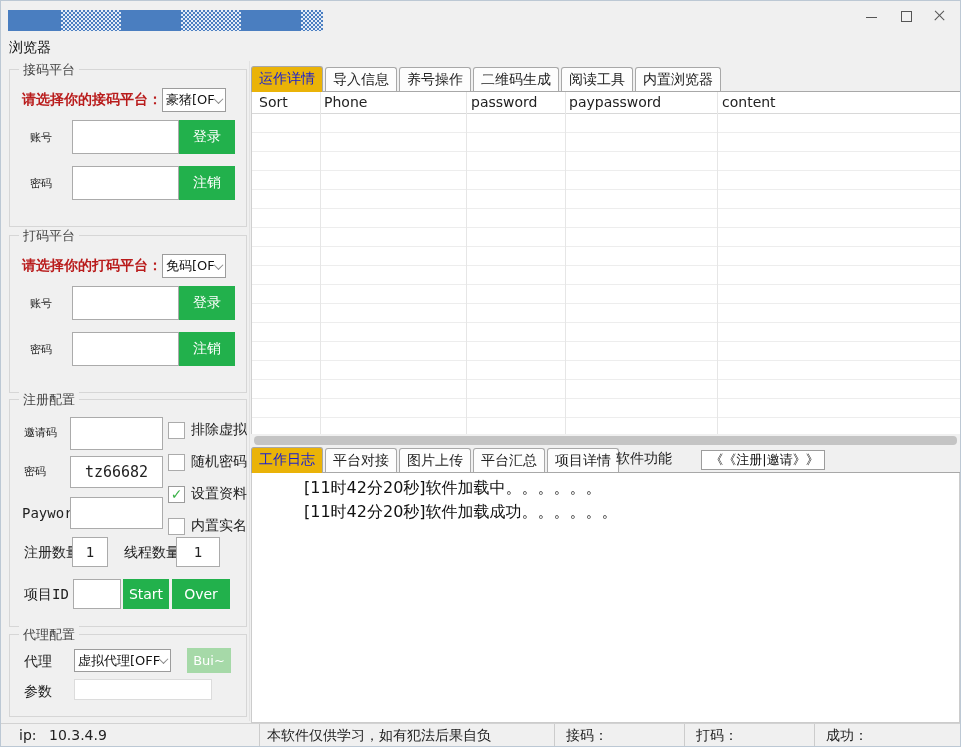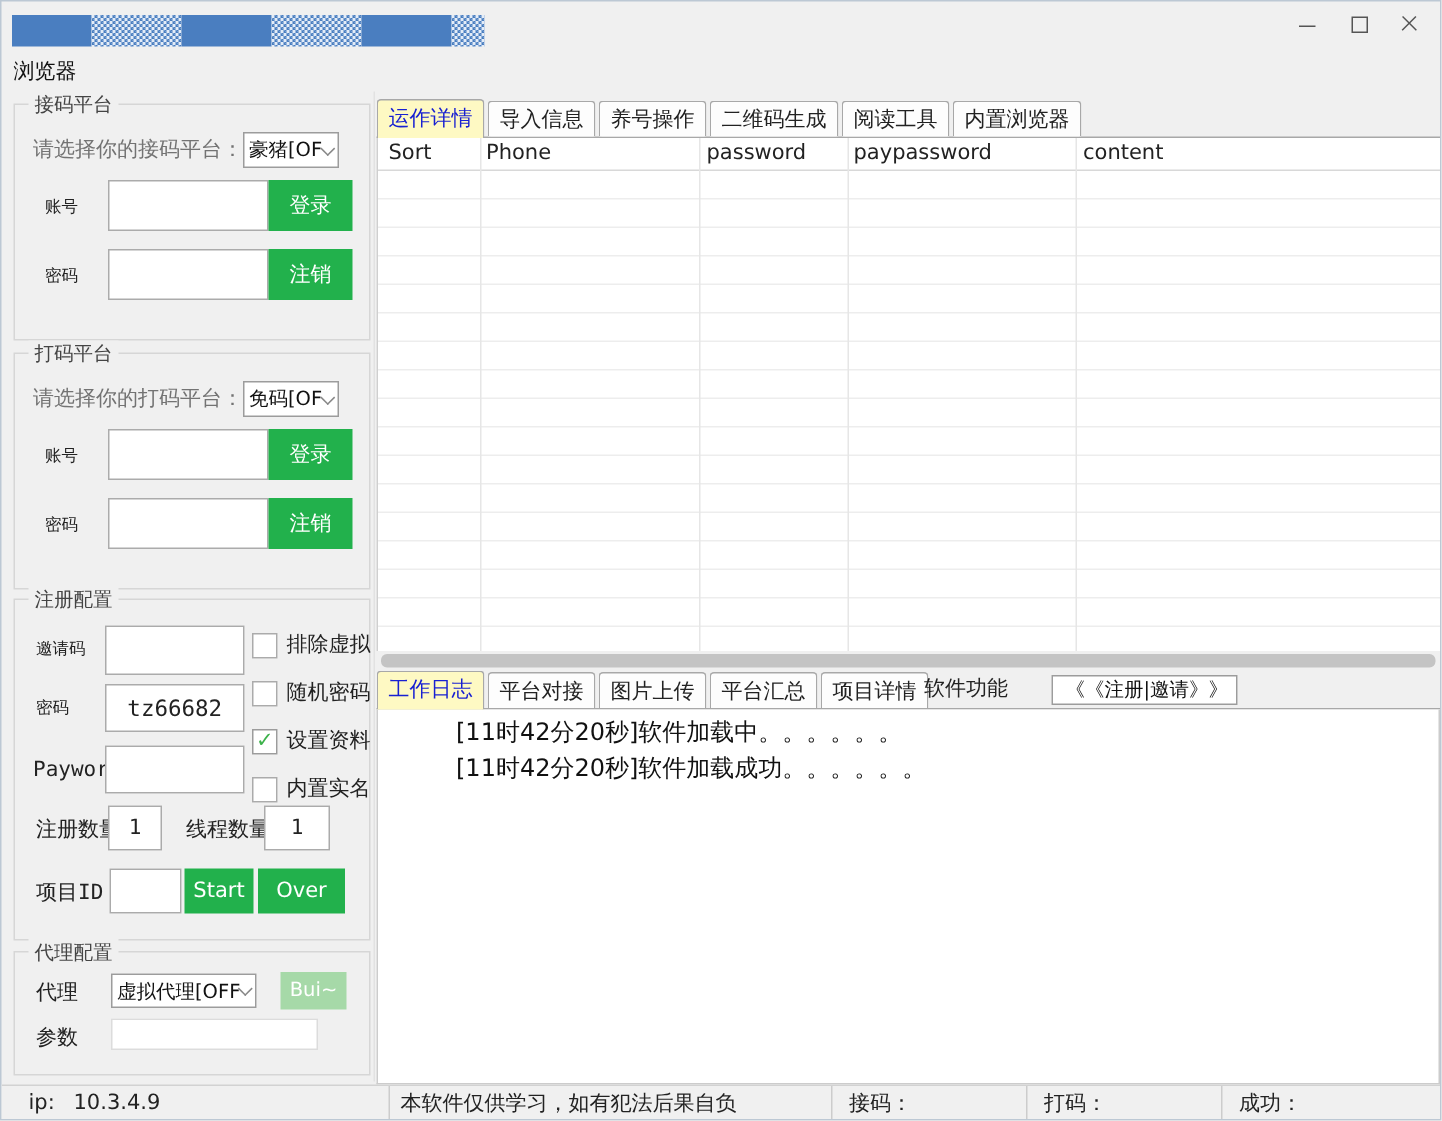--- a/index.html
+++ b/index.html
@@ -28,21 +28,21 @@
   .browser-label { position:absolute; left:8px; top:38px; font-size:14px; color:#111; }
 
   
   .group { position:absolute; left:8px; width:238px; border:1px solid #d6d6d6; background:#f0f0f0; }
   .gtitle { position:absolute; left:9px; top:-9px; background:#f0f0f0; padding:0 4px; font-size:13px; color:#444; }
   .g1 { top:68px; height:158px; }
   .g2 { top:234px; height:158px; }
   .g3 { top:398px; height:228px; }
   .g4 { top:633px; height:83px; }
 
-  .plabel { position:absolute; font-size:14px; font-weight:normal; color:#737373; }
+  .plabel { position:absolute; font-size:14px; font-weight:bold; color:#b91c1c; }
   .flabel { position:absolute; font-size:11px; color:#222; }
   .mono { font-family:"DejaVu Sans Mono","Liberation Mono",monospace; }
 
   .inp { position:absolute; background:#fff; border:1px solid #ababab; font-size:14px; padding:0 4px; outline:none; color:#222; }
   .inp.light { border-color:#dcdcdc; }
 
   .btn-green { position:absolute; background:#22b14c; color:#fff; border:none; font-size:14px; cursor:pointer; }
   .btn-pale { position:absolute; background:#a6d9a8; color:#fff; border:none; font-size:13px; cursor:default; }
 
   .select { position:absolute; background:#fff; border:1px solid #9c9c9c; display:flex; align-items:center; font-size:13px; color:#111; padding-left:3px; cursor:default; overflow:hidden; white-space:nowrap; }
@@ -51,21 +51,21 @@
   .cbrow { position:absolute; display:flex; align-items:center; }
   .cbbox { width:17px; height:17px; background:#fff; border:1px solid #ababab; font-size:14px; line-height:15px; text-align:center; color:#3cb24a; font-weight:bold; }
   .cbbox.on { border-color:#9c9c9c; }
   .cblabel { font-size:14px; color:#222; margin-left:6px; white-space:nowrap; }
 
   
   .tabbar { position:absolute; display:flex; align-items:flex-end; border-bottom:1px solid #a8a8a8; }
   .toptabs { left:250px; top:68px; width:711px; height:23px; }
   .lowtabs { left:250px; top:448px; width:711px; height:24px; }
   .tab { flex:none; background:#fdfdfd; border:1px solid #a8a8a8; border-bottom:none; border-radius:3px 3px 0 0; padding:3px 7px 2px; margin-right:2px; font-size:14px; color:#222; cursor:pointer; position:relative; }
-  .tab.active { background:#fef9c3; color:#1820d2; margin-bottom:-1px; padding-bottom:4px; z-index:2; }
+  .tab.active { background:#eab308; color:#1820d2; margin-bottom:-1px; padding-bottom:4px; z-index:2; }
 
   .table { position:absolute; left:250px; top:91px; width:711px; height:342px; background:#fff; border-left:1px solid #cfcfcf; overflow:hidden; }
   .thead { position:relative; height:22px; border-bottom:1px solid #d8d8d8; }
   .th { position:absolute; top:2px; font-size:14px; color:#222; }
   .colline { position:absolute; top:0; bottom:0; width:1px; background:#e6e6e6; }
   .trow { height:19px; border-bottom:1px solid #ededed; }
 
   .hscroll { position:absolute; left:250px; top:433px; width:711px; height:14px; background:#f0f0f0; }
   .hthumb { position:absolute; left:3px; top:2px; width:703px; height:9px; background:#c4c4c4; border-radius:4px; }
 

